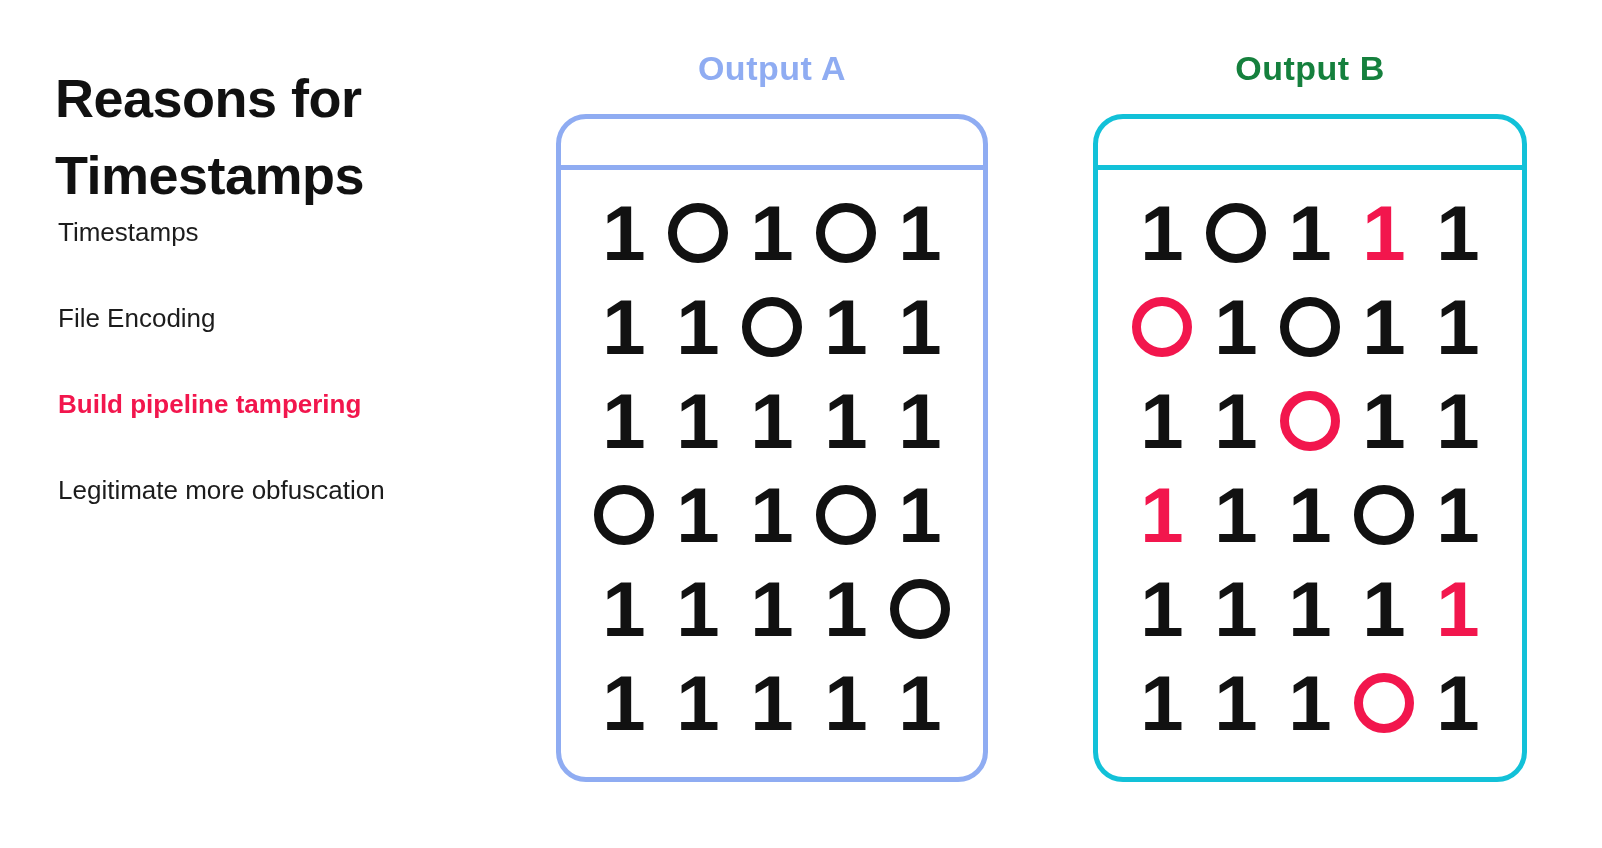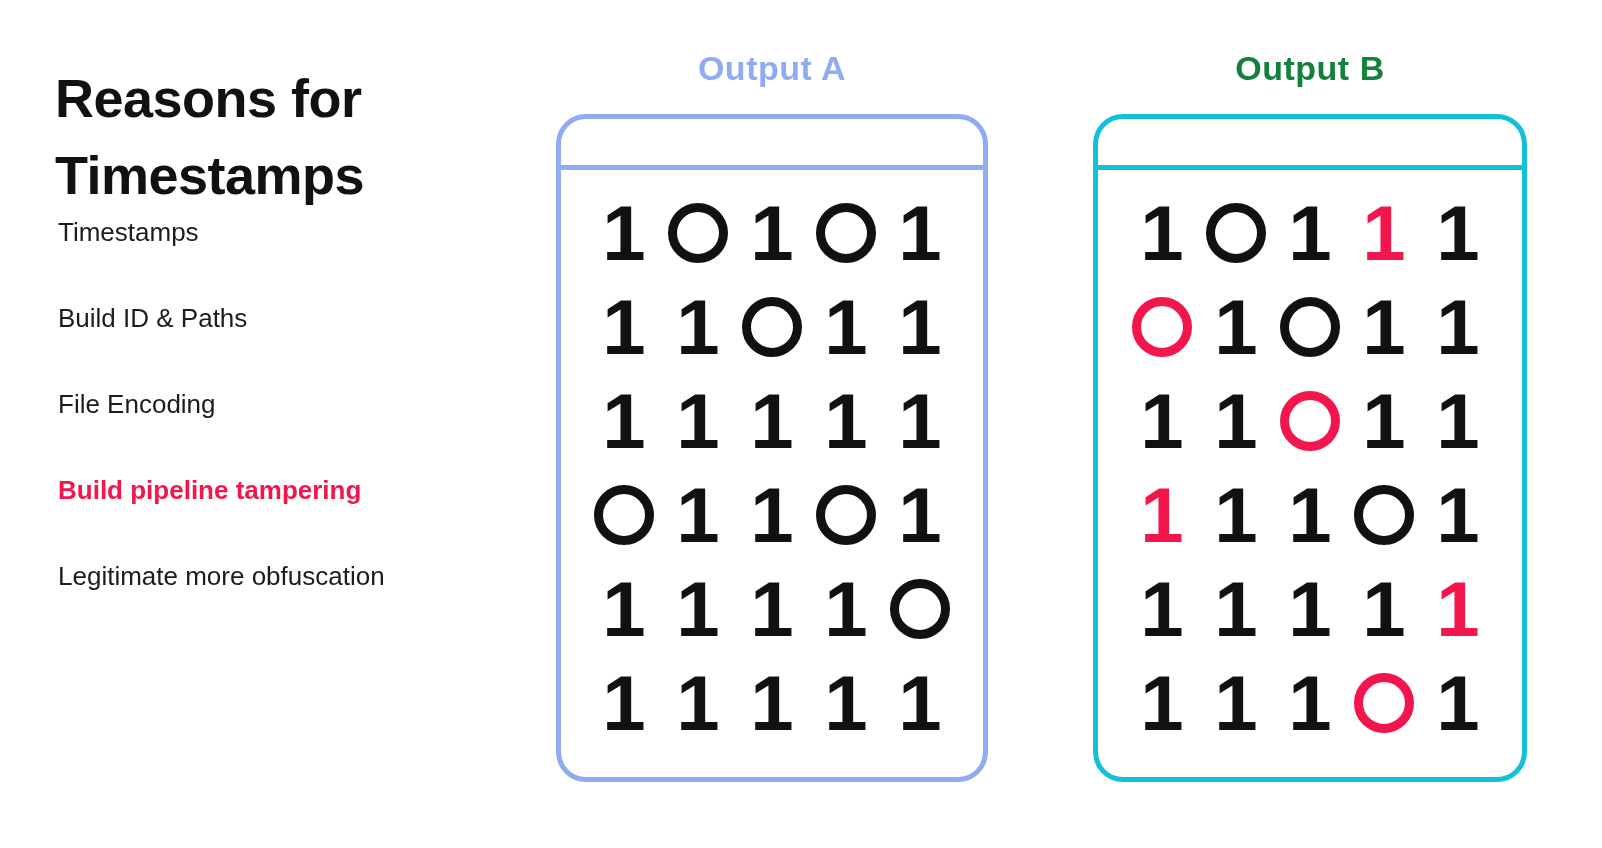--- a/index.html
+++ b/index.html
@@ -105,21 +105,20 @@
 
 <div class="slide">
 
   <h1 class="headline">
     <span>Reasons for</span>
     <span>Timestamps</span>
   </h1>
 
   <div class="reasons-list" id="reasons-list">
       <div class="reason-item">Timestamps</div>
-      <div class="reason-item">Build ID &amp; Paths</div>
       <div class="reason-item">File Encoding</div>
       <div class="reason-item highlight">Build pipeline tampering</div>
       <div class="reason-item">Legitimate more obfuscation</div>
     </div>
 
   <div id="panels">
       <section class="output-group output-a">
         <h2 class="output-title" style="color: rgb(143, 172, 242);">Output A</h2>
         <div class="output-panel" style="border-color: rgb(143, 172, 242);">
           <div class="titlebar" style="border-bottom-color: rgb(143, 172, 242);"></div>

